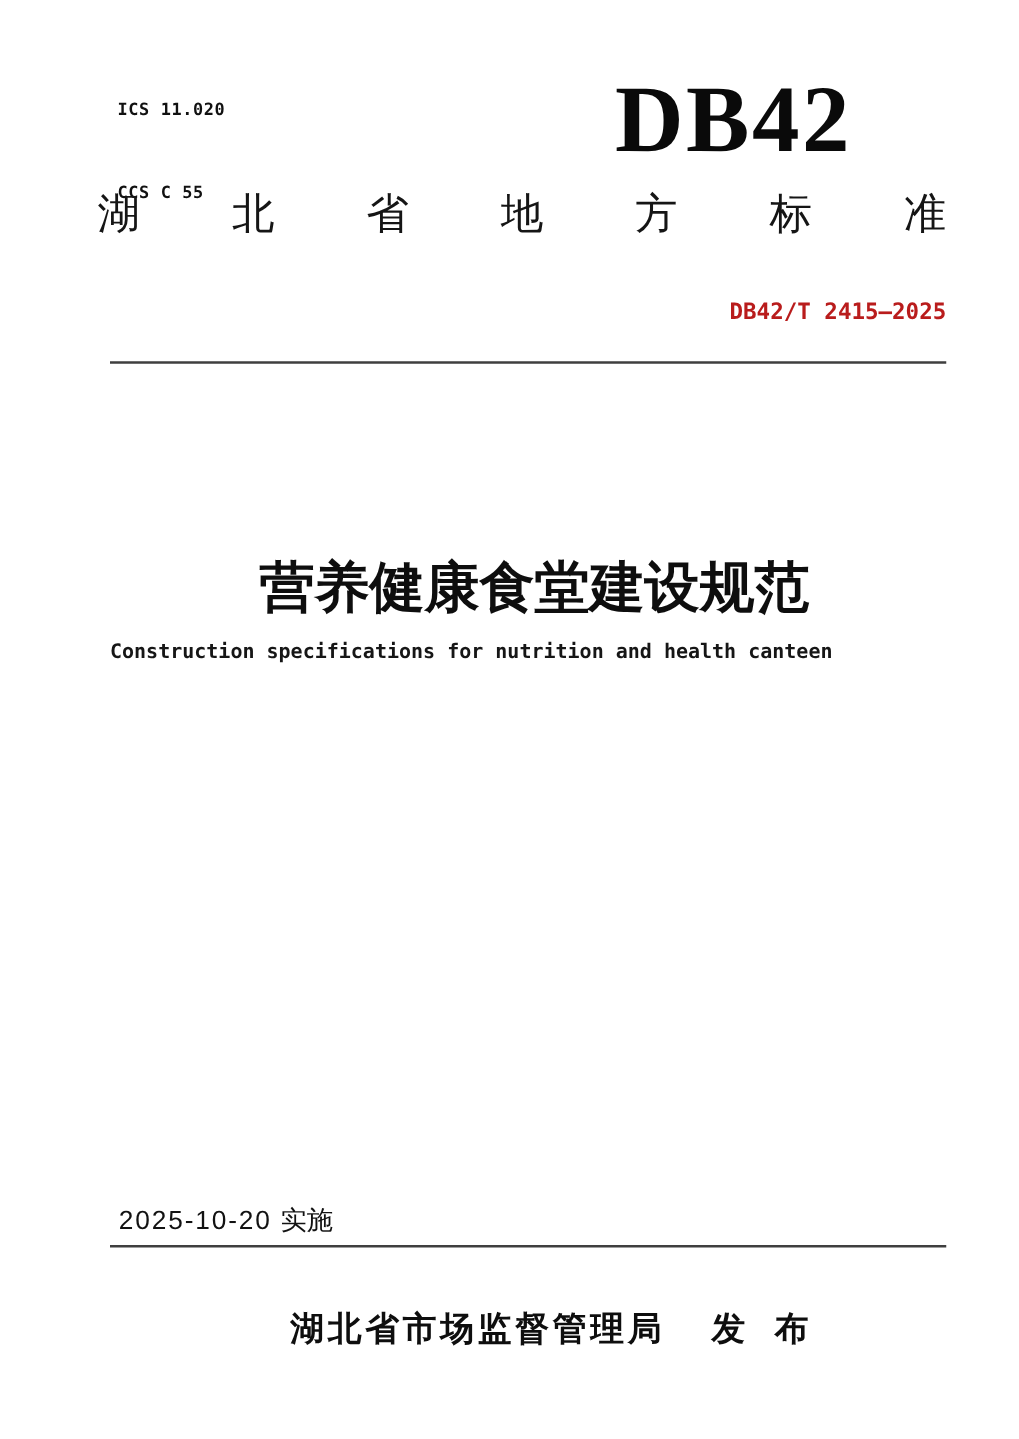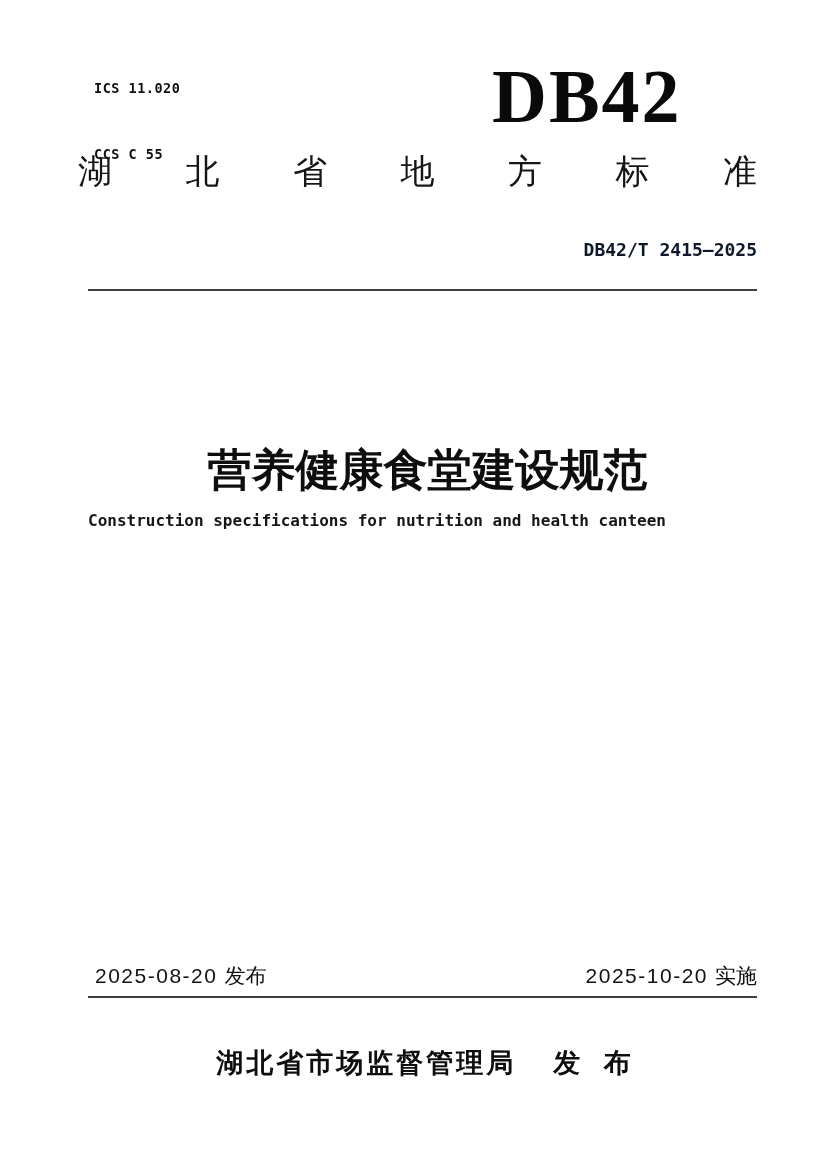--- a/index.html
+++ b/index.html
@@ -51,21 +51,21 @@
     text-justify: inter-character;
     color: #151515;
   }
   .std-number {
     position: absolute;
     right: 58px;
     top: 239px;
     font-family: "DejaVu Sans Mono", monospace;
     font-size: 18px;
     font-weight: bold;
-    color: #0f172a;
+    color: #b91c1c;
   }
   .rule {
     position: absolute;
     left: 88px;
     width: 669px;
     height: 2px;
     background: #3f3f3f;
   }
   .rule-top { top: 289px; }
   .rule-bottom { top: 996px; }
@@ -102,21 +102,21 @@
     color: #121212;
   }
   .date-item {
     display: flex;
     align-items: baseline;
     gap: 7px;
   }
   .date-value { letter-spacing: 1.5px; }
   .publisher-row {
     position: absolute;
-    left: 88px;
+    left: 104px;
     width: 679px;
     top: 1045px;
     display: flex;
     justify-content: center;
     align-items: flex-end;
     gap: 37px;
     font-size: 27px;
     font-weight: bold;
     color: #0e0e0e;
   }
@@ -140,24 +140,20 @@
   <div class="std-number">DB42/T 2415—2025</div>
 
   <div class="rule rule-top"></div>
 
   <div class="title-zh">营养健康食堂建设规范</div>
 
   <div class="title-en">Construction specifications for nutrition and health canteen</div>
 
   <div class="dates-row">
     <div class="date-item">
-      <span class="date-value">2025-08-20</span>
-      <span class="date-label">发布</span>
-    </div>
-    <div class="date-item">
       <span class="date-value">2025-10-20</span>
       <span class="date-label">实施</span>
     </div>
   </div>
 
   <div class="rule rule-bottom"></div>
 
   <div class="publisher-row">
     <span class="publisher">湖北省市场监督管理局</span>
     <span class="publish-action">发 布</span>

